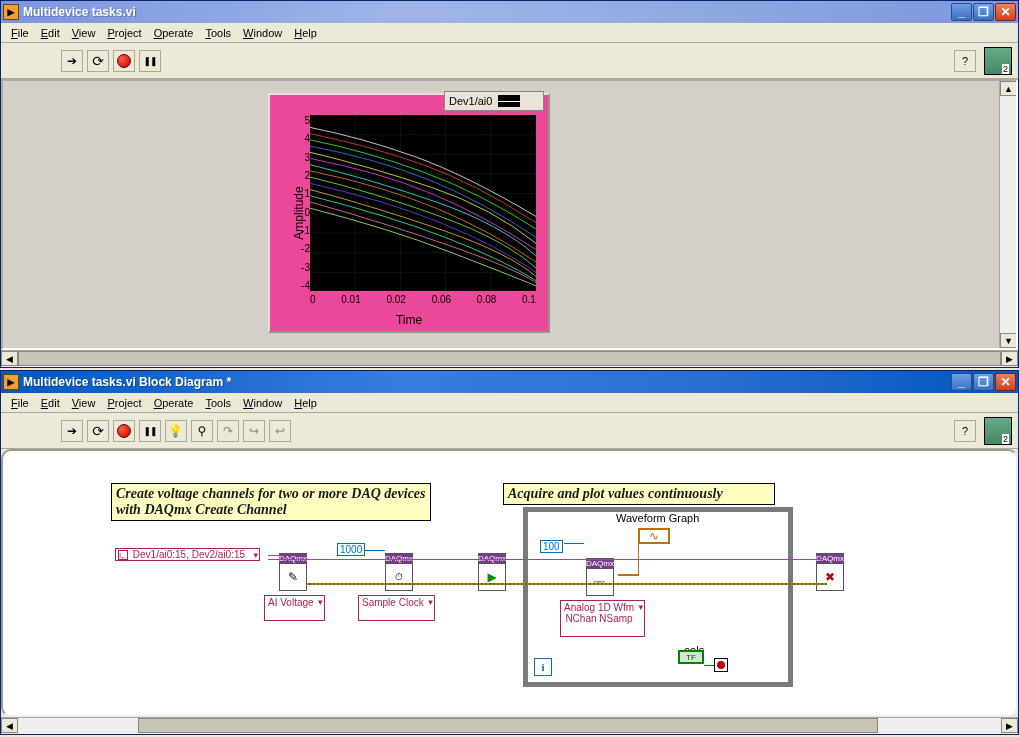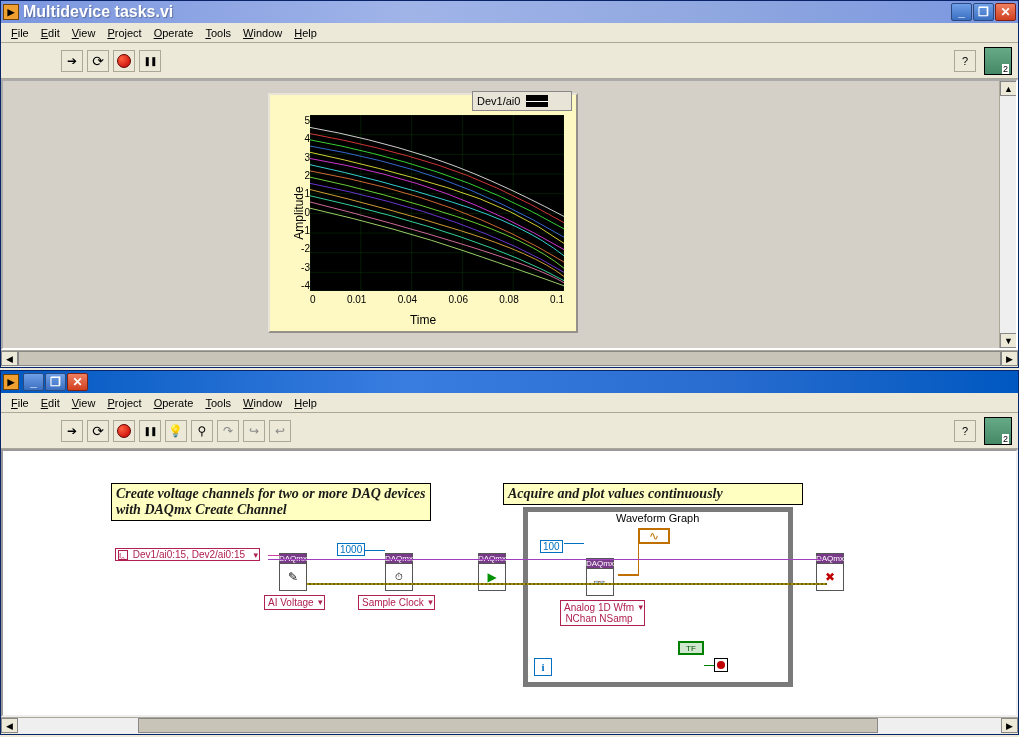--- a/index.html
+++ b/index.html
@@ -30,21 +30,21 @@
   .titlebar.inactive {
     background: linear-gradient(to right, #7a96df, #a0b4e8 40%, #90a8e0 70%, #7a96df);
   }
   .tb-icon {
     width: 16px; height: 16px; margin-right: 4px;
     background: #f0a030;
     border: 1px solid #704000;
     display:inline-flex; align-items:center; justify-content:center;
     font-size:9px; color:#000;
   }
-  .tb-title { flex:1; font-size: 16px; text-shadow: 1px 1px 1px rgba(0,0,0,.3);}
+  .tb-title { flex:1; font-size: 12px; text-shadow: 1px 1px 1px rgba(0,0,0,.3);}
   .tb-buttons { display:flex; gap:1px; }
   .tb-btn {
     width: 21px; height: 18px;
     background: linear-gradient(#6fa0e8,#3a6ec0);
     border: 1px solid #2a4a80;
     border-radius: 2px;
     color:#fff; font-weight:bold; font-size:12px;
     display:flex; align-items:center; justify-content:center;
     cursor:pointer;
   }
@@ -129,22 +129,22 @@
   .vscroll {
     width:17px; position:absolute; right:0; top:0; bottom:0;
     background:#ece9d8; border-left:1px solid #aca899;
     display:flex; flex-direction:column;
   }
 
   
   .chart-frame {
     position:absolute;
     left: 265px; top: 12px;
-    width: 310px; height: 240px;
-    background:#fef9c3;
+    width: 282px; height: 240px;
+    background:#ec4899;
     border: 2px outset #e8e4d8;
     text-decoration: underline;
   }
   .legend-tab {
     position:absolute; top:-4px; right:4px;
     width: 100px; height: 20px;
     background:#e8e4d8; border:1px solid #888;
     display:flex; align-items:center; padding:0 4px;
     font-size:11px; gap:6px;
   }
@@ -205,21 +205,21 @@
     position:absolute; top:-11px; left:-1px; right:-1px;
     height:11px; background:#7a3a8a; color:#fff;
     font-size:8px; display:flex; align-items:center; justify-content:center;
     border:1px solid #555;
   }
   .poly-selector {
     position:absolute;
     border:1px solid #b02050;
     color:#b02050;
     background:#fff;
-    padding: 1px 10px 1px 3px;
+    padding: 1px 10px 12px 3px;
     font-size:10px;
     white-space:nowrap;
   }
   .poly-selector::after {
     content:"▾"; position:absolute; right:1px; top:1px; font-size:9px;
   }
   .const-box {
     position:absolute;
     border:1px solid #b02050;
     background:#fff;
@@ -360,21 +360,21 @@
         <span>1</span>
           <span>0</span>
         <span>-1</span>
           <span>-2</span>
         <span>-3</span>
           <span>-4</span>
       </div>
       <div class="x-ticks">
         <span>0</span>
           <span>0.01</span>
-        <span>0.04</span>
+        <span>0.02</span>
           <span>0.06</span>
         <span>0.08</span>
           <span>0.1</span>
       </div>
       <div class="y-axis-label">Amplitude</div>
       <div class="x-axis-label">Time</div>
     </div>
   </div>
 
   <div class="hscroll">
@@ -382,20 +382,21 @@
     <div class="sb-track">
         <div class="sb-thumb" style="left:0; right:0;"></div>
       </div>
     <div class="sb-btn">▶</div>
   </div>
 </div>
 
 <div class="window" style="position:absolute; left:0; top:370px; width:1019px; height:365px;">
   <div class="titlebar">
     <span class="tb-icon">▶</span>
+    <span class="tb-title">Multidevice tasks.vi Block Diagram *</span>
     <div class="tb-buttons">
       <div class="tb-btn">_</div>
       <div class="tb-btn">❐</div>
       <div class="tb-btn close">✕</div>
     </div>
   </div>
   <div class="menubar">
     <span class="menu-item"><u>F</u>ile</span>
     <span class="menu-item"><u>E</u>dit</span>
     <span class="menu-item"><u>V</u>iew</span>
@@ -414,24 +415,24 @@
     <div class="tool-btn bulb"></div>
     <div class="tool-btn probe"></div>
     <div class="tool-btn step1"></div>
     <div class="tool-btn step2"></div>
     <div class="tool-btn step3"></div>
     <div class="toolbar-flex"></div>
     <div class="help-btn">?</div>
     <div class="vi-icon"></div>
   </div>
 
-  <div class="bd-client" style="position:relative;">
+  <div class="bd-client" style="position:relative;border-radius:10px;">
 
     <div class="comment-box" style="left:108px; top:32px; width:320px;">Create voltage channels for two or more DAQ devices with DAQmx Create Channel</div>
-    <div class="comment-box" style="left:500px; top:32px; width:300px;">Acquire and plot values continuously</div>
+    <div class="comment-box" style="left:500px; top:32px; width:272px;">Acquire and plot values continuously</div>
 
     <div class="const-box" style="left:112px; top:97px; padding-right:14px;">
       <span style="display:inline-block;width:10px;height:10px;border:1px solid #b02050;margin-right:2px;font-size:8px;">I<sub style="font-size:6px;">0</sub></span>
       <span>Dev1/ai0:15, Dev2/ai0:15</span>
       <span style="position:absolute;right:1px;top:1px;font-size:9px;">▾</span>
     </div>
 
     <div class="const-box num" style="left:334px; top:92px;">1000</div>
 
     <div class="node" style="left:276px; top:112px;">
@@ -460,21 +461,21 @@
         <span style="font-size:10px;">👓</span>
       </div>
       <div class="poly-selector" style="left:32px; top:88px; line-height:11px; text-align:center;">
         <span>Analog 1D Wfm</span><br><span>NChan NSamp</span>
       </div>
 
       <div class="wf-graph-label" style="left:88px; top:0px;">Waveform Graph</div>
       <div class="wf-graph-term" style="left:110px; top:16px;"></div>
 
       <div class="stop-label" style="left:156px; top:132px;">ools</div>
-      <div class="stop-term" style="left:150px; top:129px;">TF</div>
+      <div class="stop-term" style="left:150px; top:138px;">TF</div>
       <div class="stop-dot" style="left:186px; top:146px;"></div>
       <div class="iter-box">i</div>
 
       <div class="wire-h brown" style="left:90px; top:62px; width:20px;"></div>
       <div class="wire-h brown" style="left:110px; top:24px; width:1px; height:40px; background:#c07000;"></div>
       <div class="wire-h num" style="left:36px; top:31px; width:20px;"></div>
       <div class="wire-h bool" style="left:176px; top:153px; width:10px;"></div>
     </div>
 
     <div class="node" style="left:813px; top:112px;">

